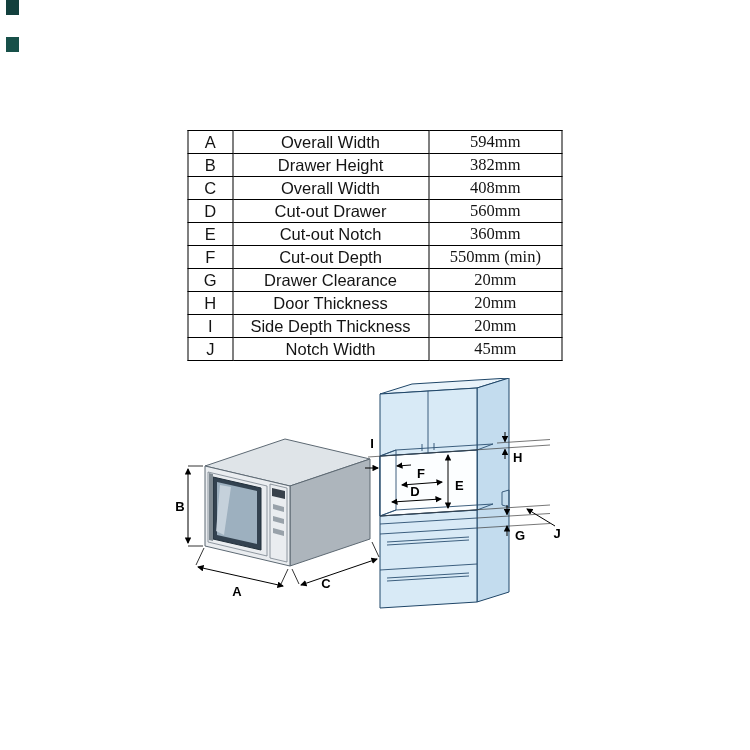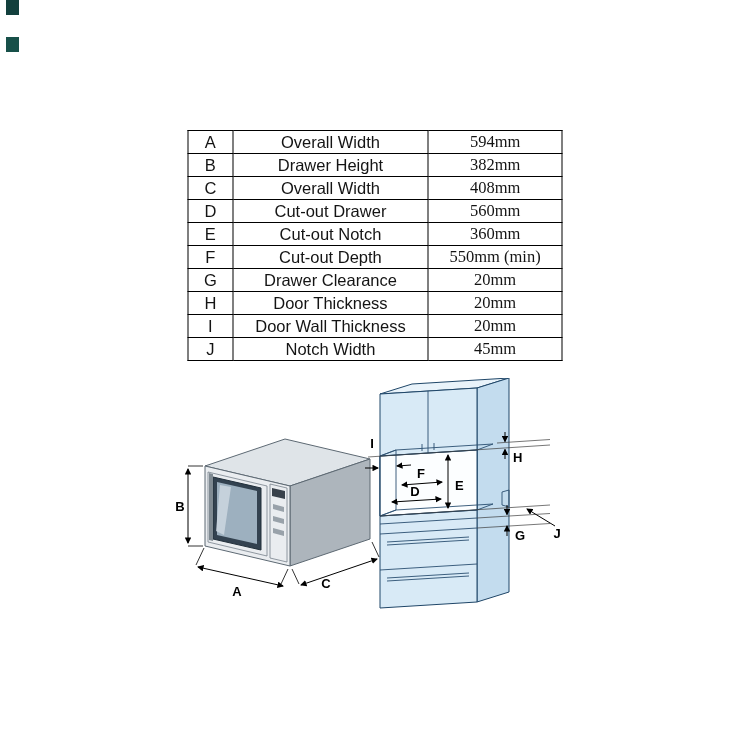--- a/index.html
+++ b/index.html
@@ -81,21 +81,21 @@
         <td class="c-label">Drawer Clearance</td>
         <td class="c-value">20mm</td>
       </tr>
       <tr>
         <td class="c-key">H</td>
         <td class="c-label">Door Thickness</td>
         <td class="c-value">20mm</td>
       </tr>
       <tr>
         <td class="c-key">I</td>
-        <td class="c-label">Door Wall Thickness</td>
+        <td class="c-label">Side Depth Thickness</td>
         <td class="c-value">20mm</td>
       </tr>
       <tr>
         <td class="c-key">J</td>
         <td class="c-label">Notch Width</td>
         <td class="c-value">45mm</td>
       </tr>
     </tbody>
   </table>
 

